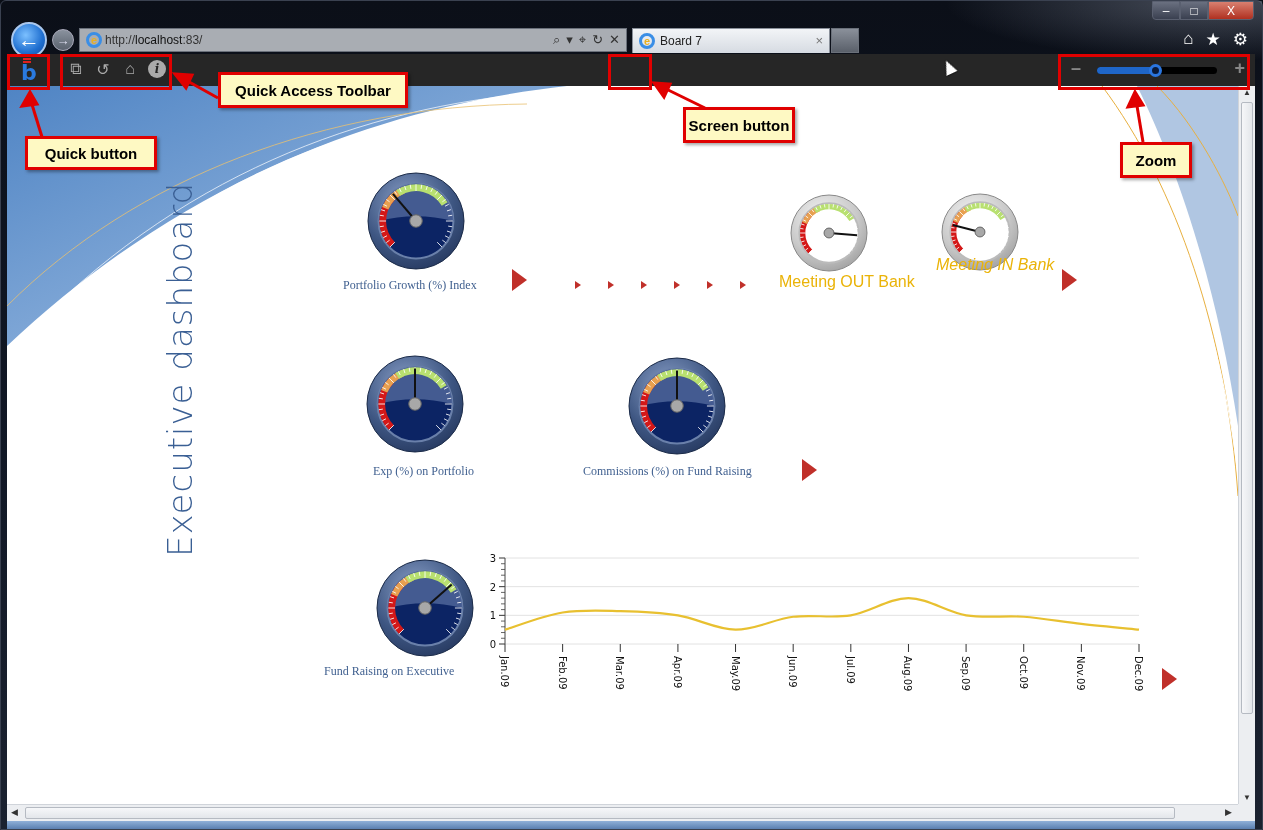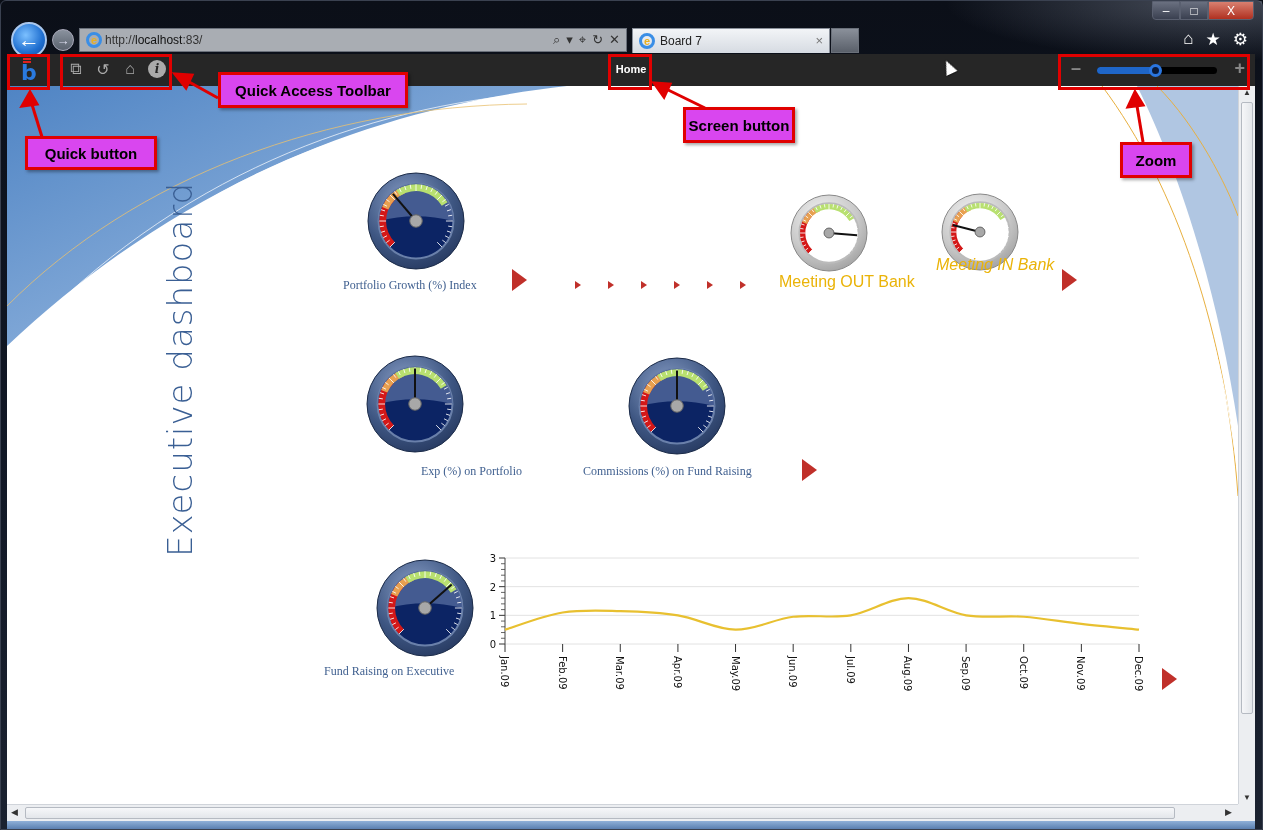--- a/index.html
+++ b/index.html
@@ -54,21 +54,21 @@
 
   .bg-svg { position: absolute; left: 0; top: 0; }
   .vtitle { position: absolute; left: 160px; top: 557px; transform-origin: 0 0; transform: rotate(-90deg); font-size: 34px; color: #3a5f94; white-space: nowrap; font-family: "DejaVu Sans", sans-serif; font-weight: 200; letter-spacing: 1px; }
 
   .gauge { position: absolute; }
   .glabel { position: absolute; font-size: 12px; color: #3f5f8f; white-space: nowrap; font-family: Liberation Serif, serif; }
   .glabel.dark { color: #eab308; font-family: "Liberation Sans", sans-serif; font-size: 16px; }
   .arrow-lg { position: absolute; width: 0; height: 0; border-top: 11px solid transparent; border-bottom: 11px solid transparent; border-left: 15px solid #c0302a; }
   .arrow-sm { position: absolute; width: 0; height: 0; border-top: 4px solid transparent; border-bottom: 4px solid transparent; border-left: 6px solid #c0302a; }
 
-  .callout { position: absolute; background: #d946ef; border: 3px solid #e00000; font-weight: bold; font-size: 15px; color: #000; display:flex; align-items:center; justify-content:center; box-shadow: 2px 2px 3px rgba(0,0,0,0.35); }
+  .callout { position: absolute; background: #fef9c3; border: 3px solid #e00000; font-weight: bold; font-size: 15px; color: #000; display:flex; align-items:center; justify-content:center; box-shadow: 2px 2px 3px rgba(0,0,0,0.35); }
   .hl { position: absolute; border: 3px solid #e00000; }
   .ann-svg { position: absolute; left: 0; top: 0; pointer-events: none; }
   .cursor { position: absolute; left: 943px; top: 60px; width: 0; height: 0; border-left: 6px solid transparent; border-right: 6px solid transparent; border-bottom: 14px solid #fff; transform: rotate(-25deg); filter: drop-shadow(0 0 1px #000); }
 
   .chart { position: absolute; left: 480px; top: 548px; }
   .chart text { font-family: "DejaVu Sans", sans-serif; font-size: 10px; fill: #111; }
 </style>
 </head>
 <body>
 
@@ -418,21 +418,21 @@
       <line x1="81.68380434401007" y1="73.5665462489136" x2="78.35194875437628" y2="71.14581146587227" stroke="#fff" stroke-width="1" opacity="0.85"></line>
       <line x1="77.94459632987184" y1="77.94459632987184" x2="73.17926231009947" y2="73.17926231009946" stroke="#fff" stroke-width="1" opacity="0.85"></line>
       <line x1="52" y1="52" x2="78.67995052461619" y2="28.47845957416836" stroke="#111" stroke-width="2"></line>
       <circle cx="52" cy="52" r="6.24" fill="#a8a8a8" stroke="#666" stroke-width="1"></circle>
     </svg>
   </div>
 
 <div class="glabel" style="left:343px; top:278px;">Portfolio Growth (%) Index</div>
 <div class="glabel dark" style="left:779px; top:273px;">Meeting OUT Bank</div>
 <div class="glabel dark" style="left:936px; top:256px;font-style:italic;">Meeting IN Bank</div>
-<div class="glabel" style="left:373px; top:464px;margin-left:48px;">Exp (%) on Portfolio</div>
+<div class="glabel" style="left:373px; top:464px;">Exp (%) on Portfolio</div>
 <div class="glabel" style="left:583px; top:464px;">Commissions (%) on Fund Raising</div>
 <div class="glabel" style="left:324px; top:664px;">Fund Raising on Executive</div>
 
 <div class="arrow-lg" style="left:512px; top:269px;"></div>
 <div class="arrow-sm" style="left:575px; top:281px;"></div>
 <div class="arrow-sm" style="left:608px; top:281px;"></div>
 <div class="arrow-sm" style="left:641px; top:281px;"></div>
 <div class="arrow-sm" style="left:674px; top:281px;"></div>
 <div class="arrow-sm" style="left:707px; top:281px;"></div>
 <div class="arrow-sm" style="left:740px; top:281px;"></div>
@@ -509,21 +509,20 @@
   <div class="board-btn">
     <div class="bars"></div>
     <div class="b">b</div>
   </div>
   <div class="qat">
     <span>⧉</span>
     <span>↺</span>
     <span>⌂</span>
     <span class="info">i</span>
   </div>
-  <div class="screen-title">Home</div>
   <div class="zoom-ctl">
     <span class="zoom-minus">–</span>
     <div class="zoom-track">
       <div class="zoom-fill" id="zoomfill" style="width: 48%;"></div>
       <div class="zoom-thumb" id="zoomthumb" style="left: 48%;"></div>
     </div>
     <span class="zoom-plus">+</span>
   </div>
 </div>
 

